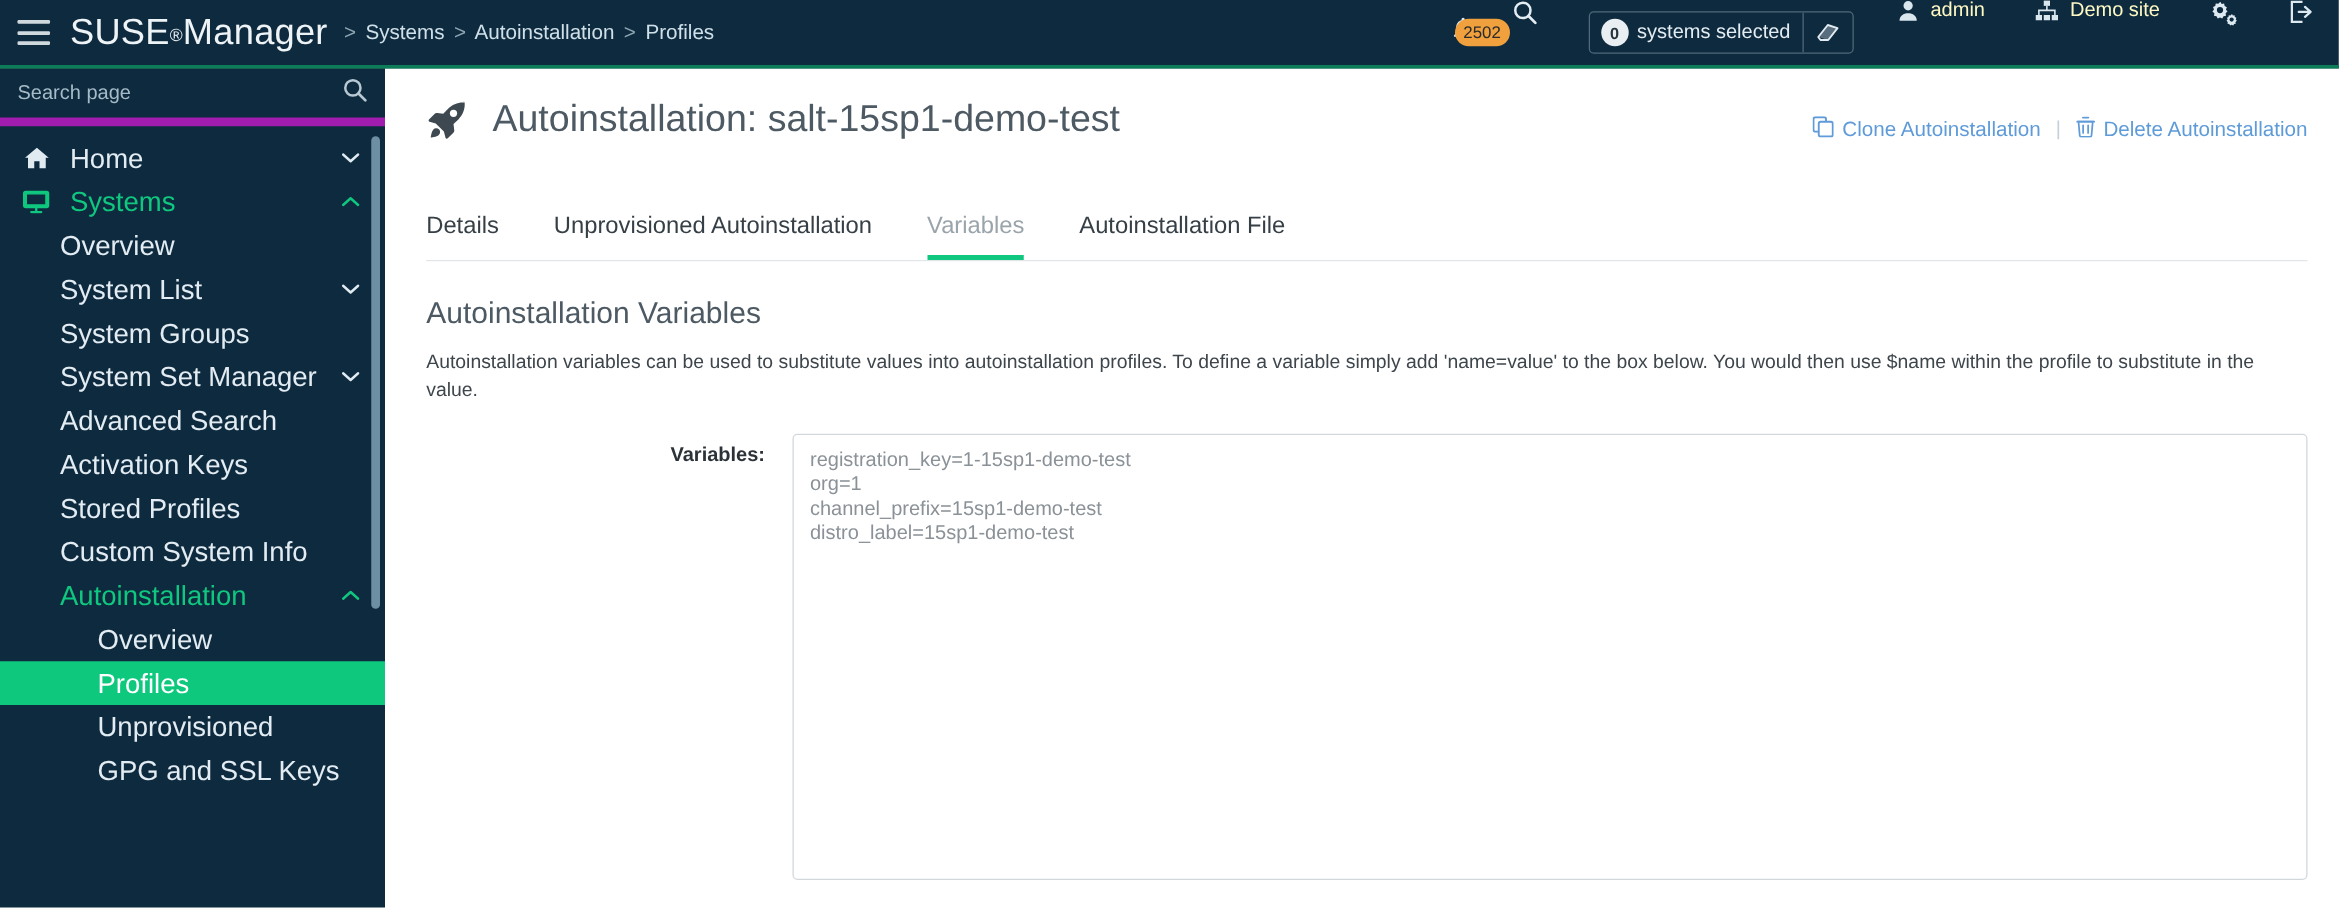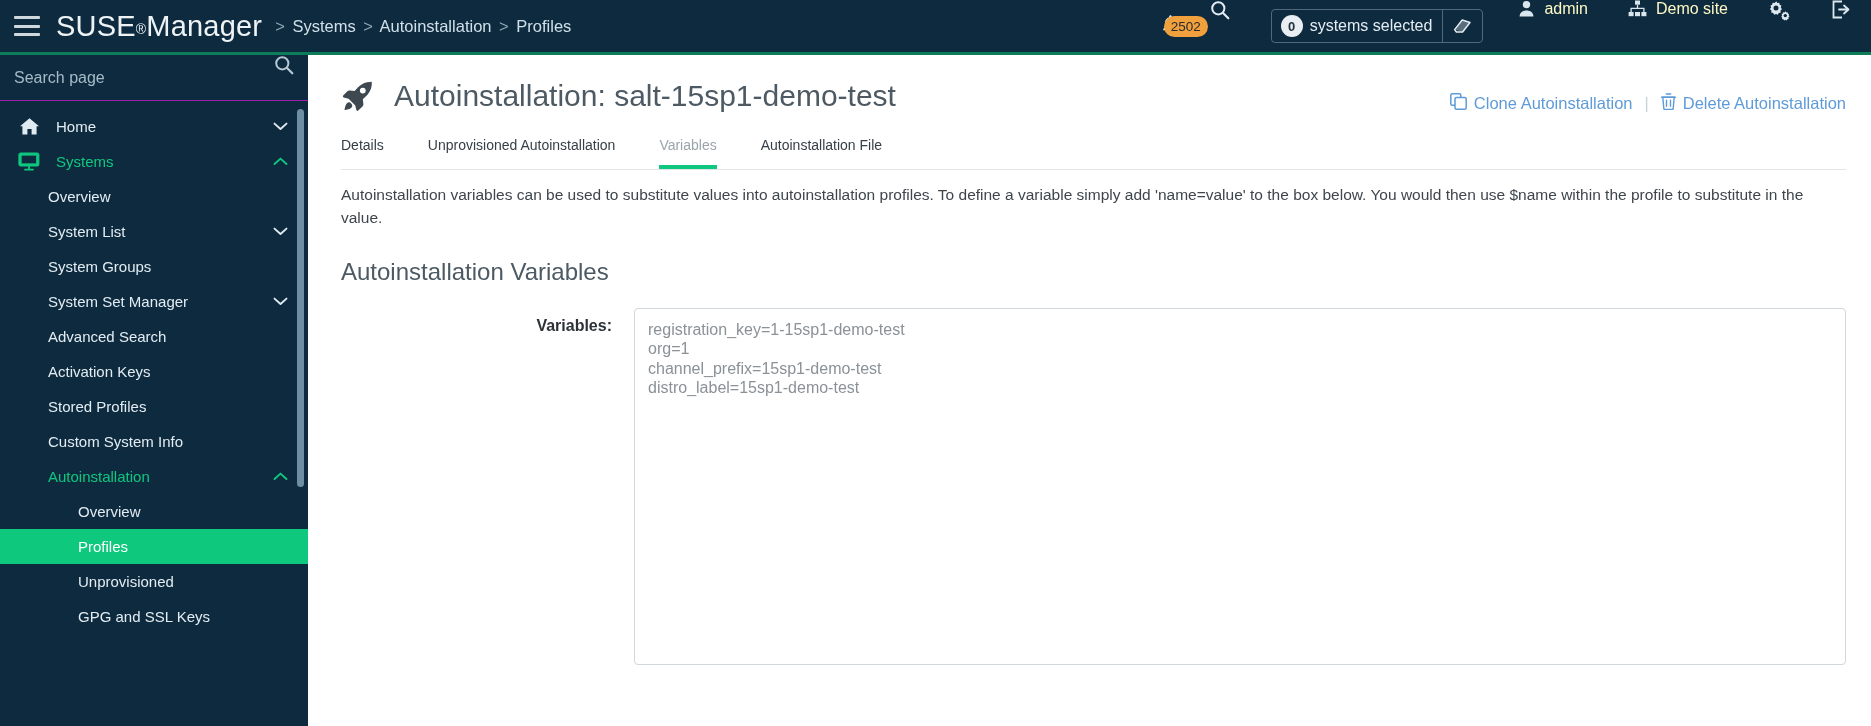--- a/index.html
+++ b/index.html
@@ -45,34 +45,34 @@
   .sys-box .eraser { border-left: 1px solid #51697a; height: 100%; display: flex;
     align-items: center; padding: 0 10px; cursor: pointer; }
 
   
   #sidebar {
     position: absolute; top: 55px; left: 0;
     width: 308px; height: 671px;
     background: #0e2a3f;
   }
   #searchbox {
-    height: 46px; display: flex; 
-    border-bottom: 1px solid #a21caf; padding: 0 14px;
+    height: 46px; display: flex; align-items: center;
+    border-bottom: 7px solid #a21caf; padding: 0 14px;
   }
   #searchbox input {
     flex: 1; background: transparent; border: 0; outline: none;
     color: #e3ecf1; font-size: 16px; font-family: "Liberation Sans", sans-serif;
   }
   #searchbox input::placeholder { color: #a6bbc7; }
   #nav-scroll {
     position: relative; height: 625px; overflow: hidden; padding-top: 8px;
   }
   .nav-item {
     display: flex; align-items: center; height: 35px;
-    color: #e2ecf2; font-size: 15px; cursor: pointer; position: relative;
+    color: #e2ecf2; font-size: 22px; cursor: pointer; position: relative;
   }
   .nav-item .nav-ico { width: 30px; margin-left: 14px; margin-right: 12px;
     display: flex; align-items: center; justify-content: center; flex: none; }
   .nav-item .nav-label { flex: 1; white-space: nowrap; }
   .nav-item .chev { margin-right: 20px; flex: none; display: flex; align-items: center; }
   .nav-item.lvl1 { padding-left: 0; }
   .nav-item.lvl2 .nav-label { padding-left: 48px; }
   .nav-item.lvl3 .nav-label { padding-left: 78px; }
   .nav-item.open > .nav-label, .nav-item.open .nav-label { color: #0fc77f; }
   .nav-item.open .nav-ico svg { stroke: #0fc77f; fill: #0fc77f; }
@@ -91,22 +91,22 @@
   #page-title { display: flex; align-items: center; color: #4d5a63; font-size: 30px; font-weight: 400; }
   #page-title .rocket { margin-right: 20px; display: flex; }
   #title-actions { display: flex; align-items: center; padding-top: 14px; }
   .act-link { display: flex; align-items: center; color: #5e9bd8; font-size: 16.5px;
     text-decoration: none; cursor: pointer; white-space: nowrap; }
   .act-link svg { margin-right: 7px; }
   .act-div { color: #c7d0d6; padding: 0 12px; font-size: 16px; }
 
   #tabs { display: flex; align-items: flex-end; margin-top: 23px;
     border-bottom: 1px solid #e2e6e9; }
-  .tab { font-size: 14px; color: #3b4busy; padding: 0 0 12px 0; margin-right: 44px;
-    cursor: pointer; color: #363f46; border-bottom: 4px solid transparent; }
+  .tab { font-size: 19px; color: #3b4busy; padding: 0 0 12px 0; margin-right: 44px;
+    cursor: pointer; color: #363f46; border-bottom: 4px solid transparent; margin-top: 32px; }
   .tab.active { color: #9aa4ab; border-bottom-color: #0fc77f; }
 
   #section-title { font-size: 24px; color: #4d5a63; font-weight: 400; margin-top: 28px; }
   #section-desc { font-size: 15.5px; color: #3e464c; line-height: 1.5;
     margin-top: 13px; max-width: 1530px; }
 
   #form-row { display: flex; margin-top: 22px; }
   #var-label { width: 293px; text-align: right; padding-right: 22px; padding-top: 9px;
     font-weight: bold; font-size: 16px; color: #2c3338; flex: none; }
   #var-textarea {
@@ -341,22 +341,22 @@
     </div>
   </div>
 
   <div id="tabs">
     <div class="tab">Details</div>
     <div class="tab">Unprovisioned Autoinstallation</div>
     <div class="tab active">Variables</div>
     <div class="tab">Autoinstallation File</div>
   </div>
 
+  <div id="section-title">Autoinstallation Variables</div>
   <div id="section-desc">Autoinstallation variables can be used to substitute values into autoinstallation profiles. To define a variable simply add 'name=value' to the box below. You would then use $name within the profile to substitute in the value.</div>
-  <div id="section-title">Autoinstallation Variables</div>
 
   <div id="form-row">
     <div id="var-label">Variables:</div>
     <textarea id="var-textarea" placeholder="" style="">registration_key=1-15sp1-demo-test
 org=1
 channel_prefix=15sp1-demo-test
 distro_label=15sp1-demo-test</textarea>
   </div>
 </div>
 

